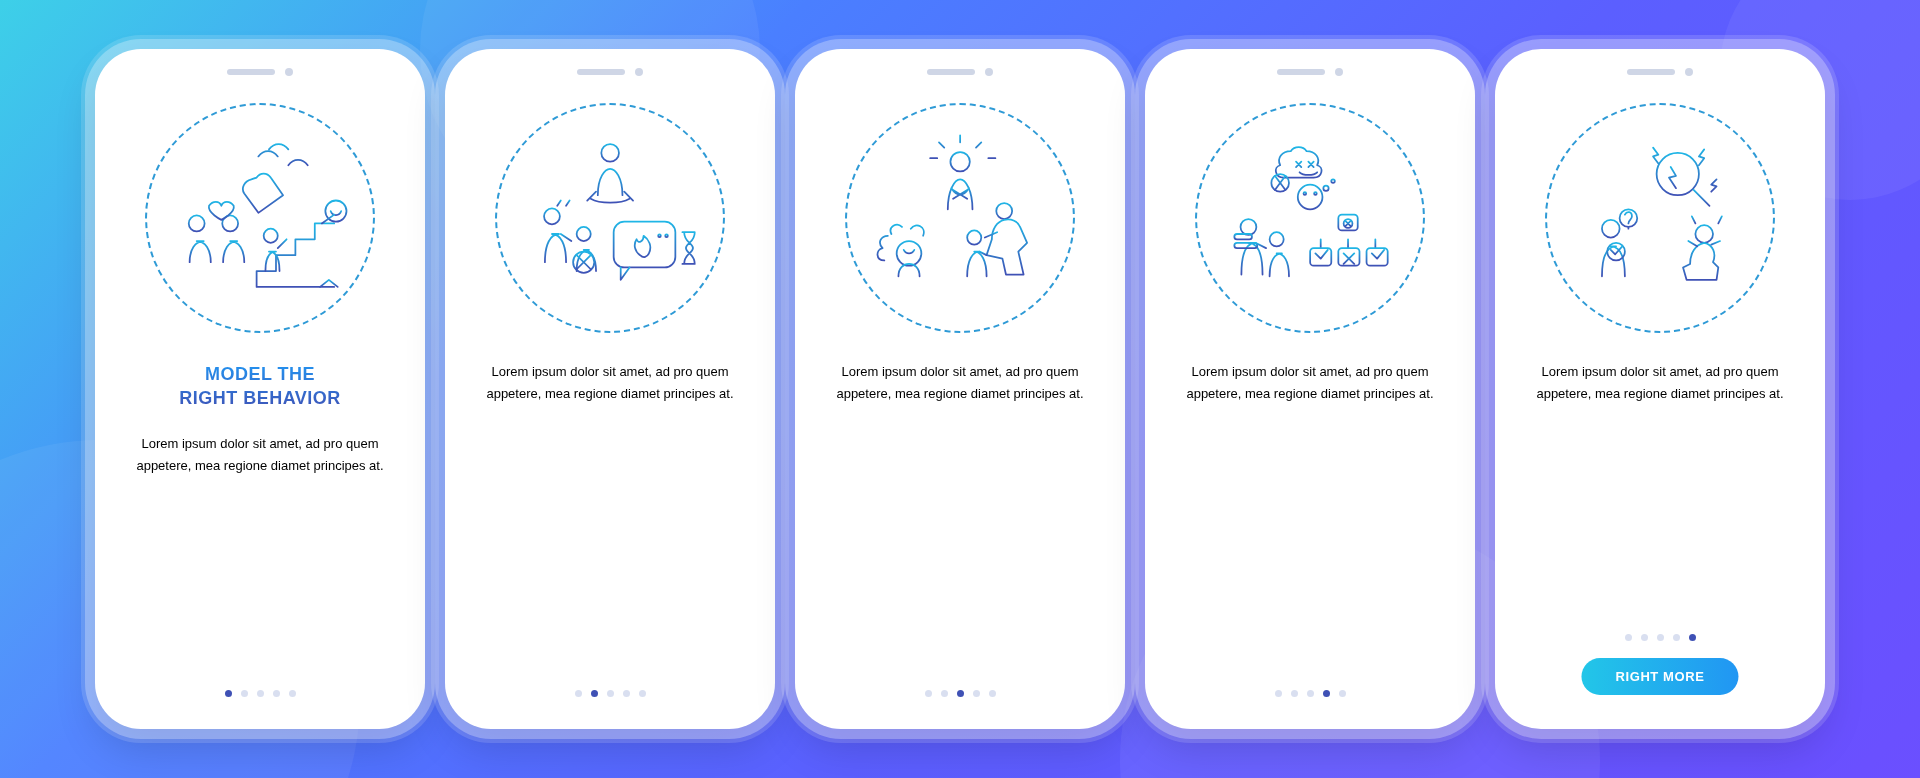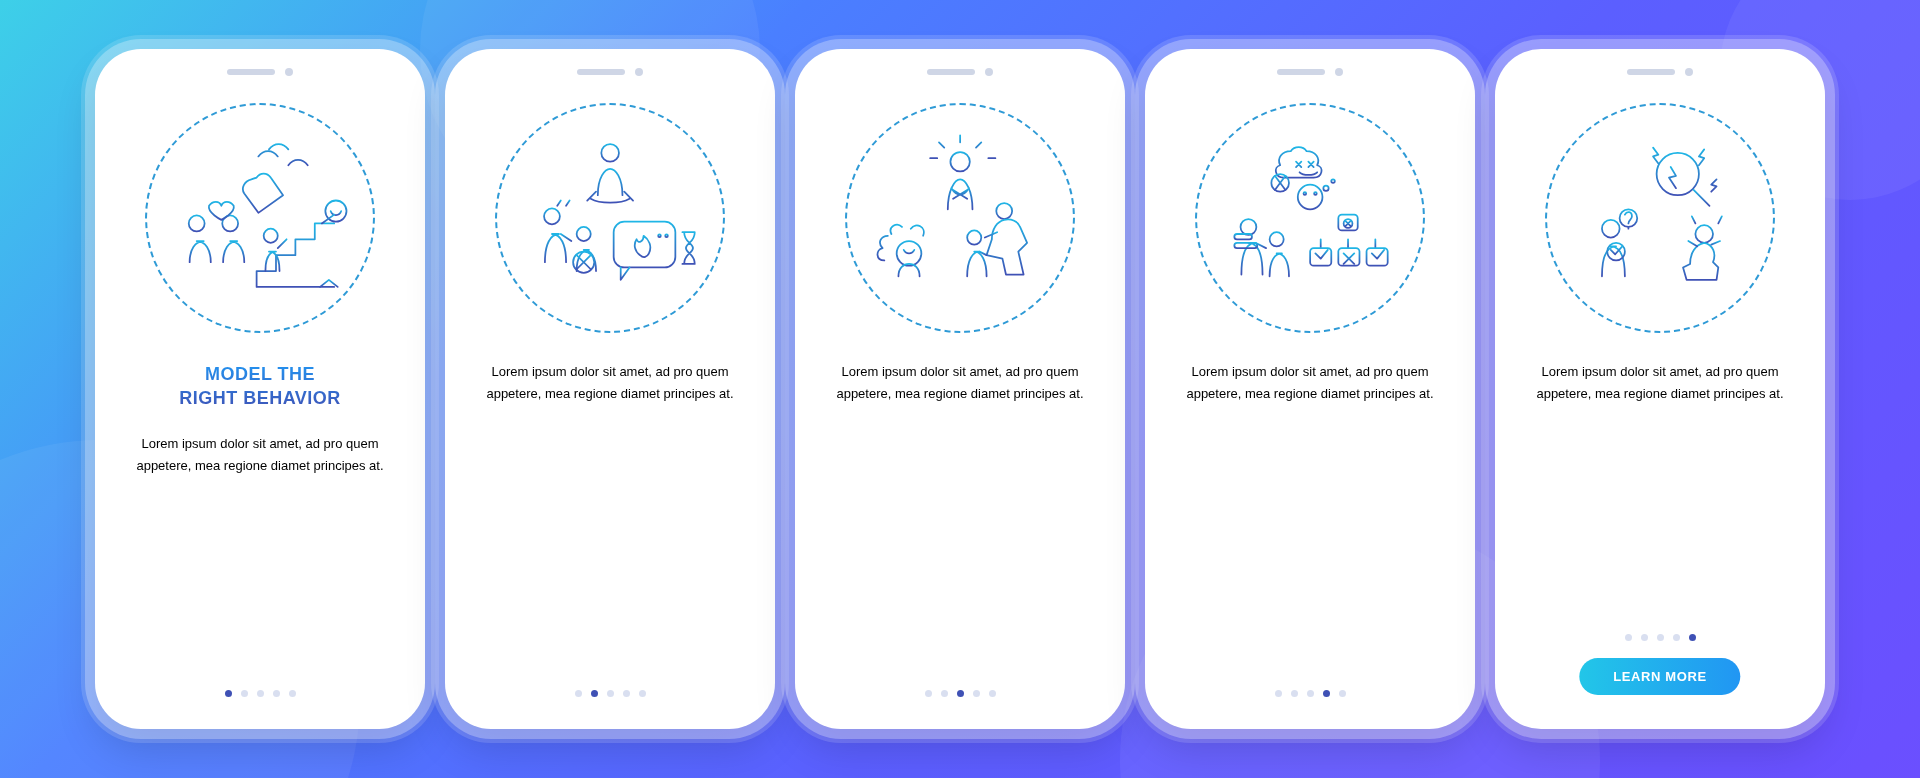--- a/index.html
+++ b/index.html
@@ -367,16 +367,16 @@
       </svg>
     </div>
     <div class="body">Lorem ipsum dolor sit amet, ad pro quem appetere, mea regione diamet principes at.</div>
     <div class="dots">
       <span class="dot"></span>
       <span class="dot"></span>
       <span class="dot"></span>
       <span class="dot"></span>
       <span class="dot active"></span>
     </div>
-    <button class="cta">LEARN MORE</button>
+    <button class="cta">RIGHT MORE</button>
   </div>
 
 </div>
 
 </body></html>

